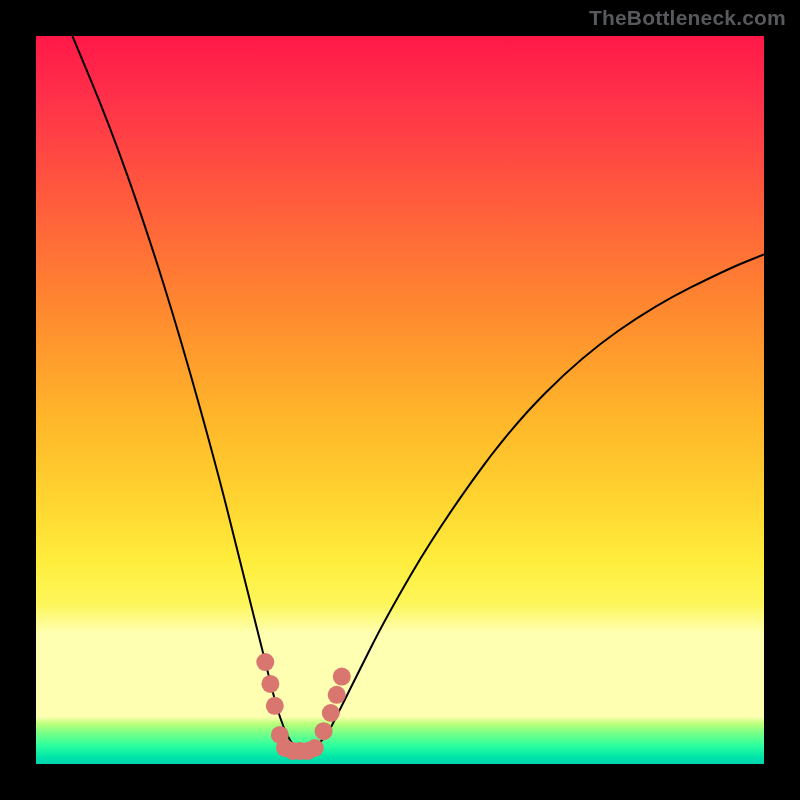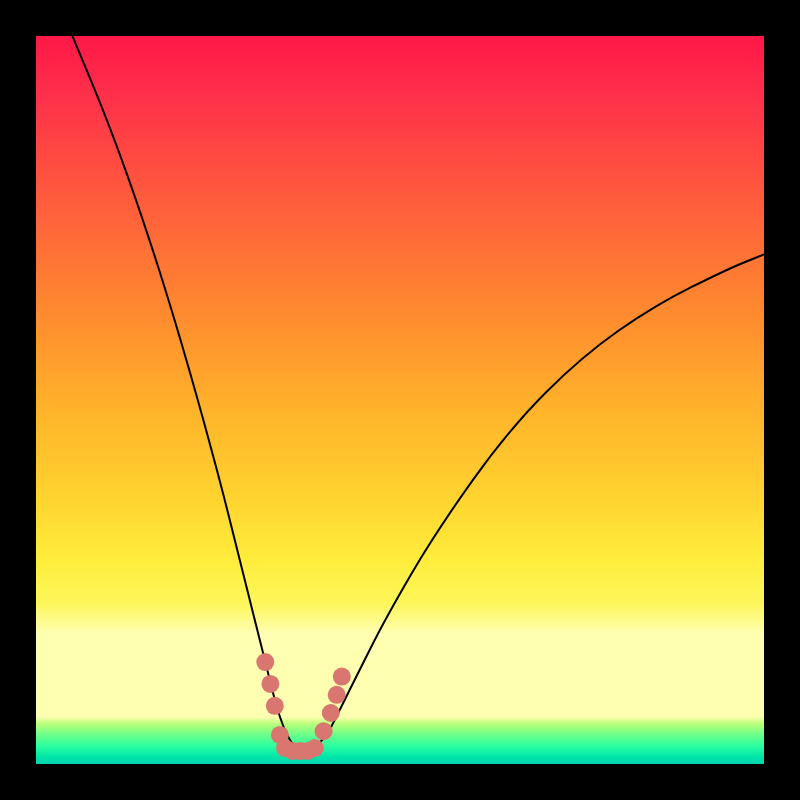--- a/index.html
+++ b/index.html
@@ -85,14 +85,15 @@
           <circle cx="278.8" cy="712.0" r="9" fill="#d8766f"></circle>
           <circle cx="287.6" cy="695.2" r="9" fill="#d8766f"></circle>
           <circle cx="294.8" cy="677.0" r="9" fill="#d8766f"></circle>
           <circle cx="300.7" cy="658.8" r="9" fill="#d8766f"></circle>
           <circle cx="305.8" cy="640.6" r="9" fill="#d8766f"></circle>
         </g>
     </svg>
 
   </div>
 
+  <div class="watermark">TheBottleneck.com</div>
 
 </div>
 
 </body></html>

